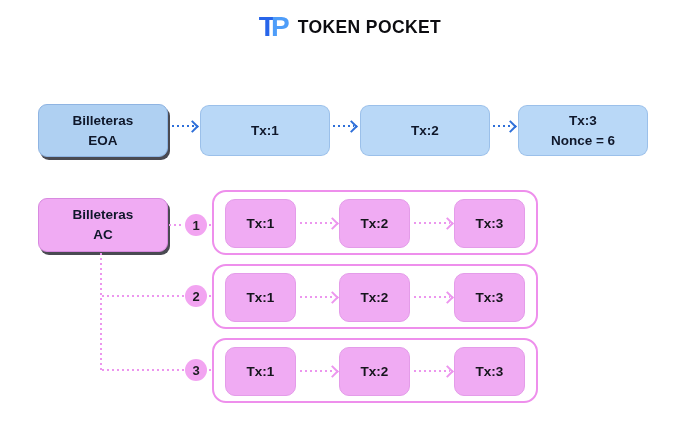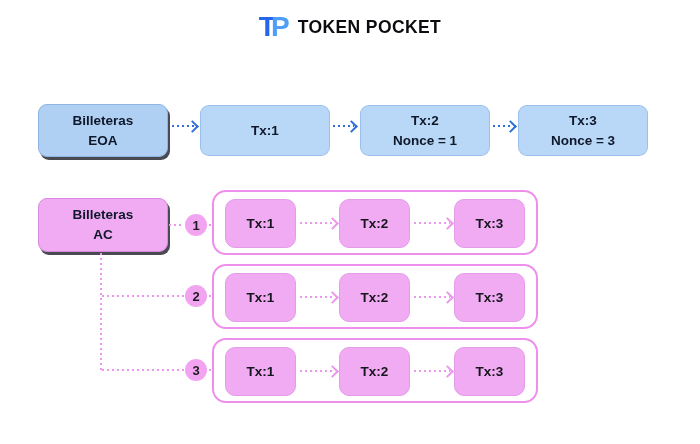--- a/index.html
+++ b/index.html
@@ -204,27 +204,26 @@
   </div>
 
   <div class="hdot hdot-blue arrowhead blue ba-1"></div>
   <div class="node tx-blue tx-blue-1">
     <span>Tx:1</span>
   </div>
 
   <div class="hdot hdot-blue arrowhead blue ba-2"></div>
   <div class="node tx-blue tx-blue-2">
     <span>Tx:2</span>
-    <span>Nonce = 1</span>
   </div>
 
   <div class="hdot hdot-blue arrowhead blue ba-3"></div>
   <div class="node tx-blue tx-blue-3">
     <span>Tx:3</span>
-    <span>Nonce = 3</span>
+    <span>Nonce = 6</span>
   </div>
 
   <div class="node box-ac">
     <span>Billeteras</span>
     <span>AC</span>
   </div>
 
   <div class="hdot hdot-pink link-ac-badge1"></div>
   <div class="vdot-pink trunk"></div>
   <div class="hdot hdot-pink branch-2"></div>

